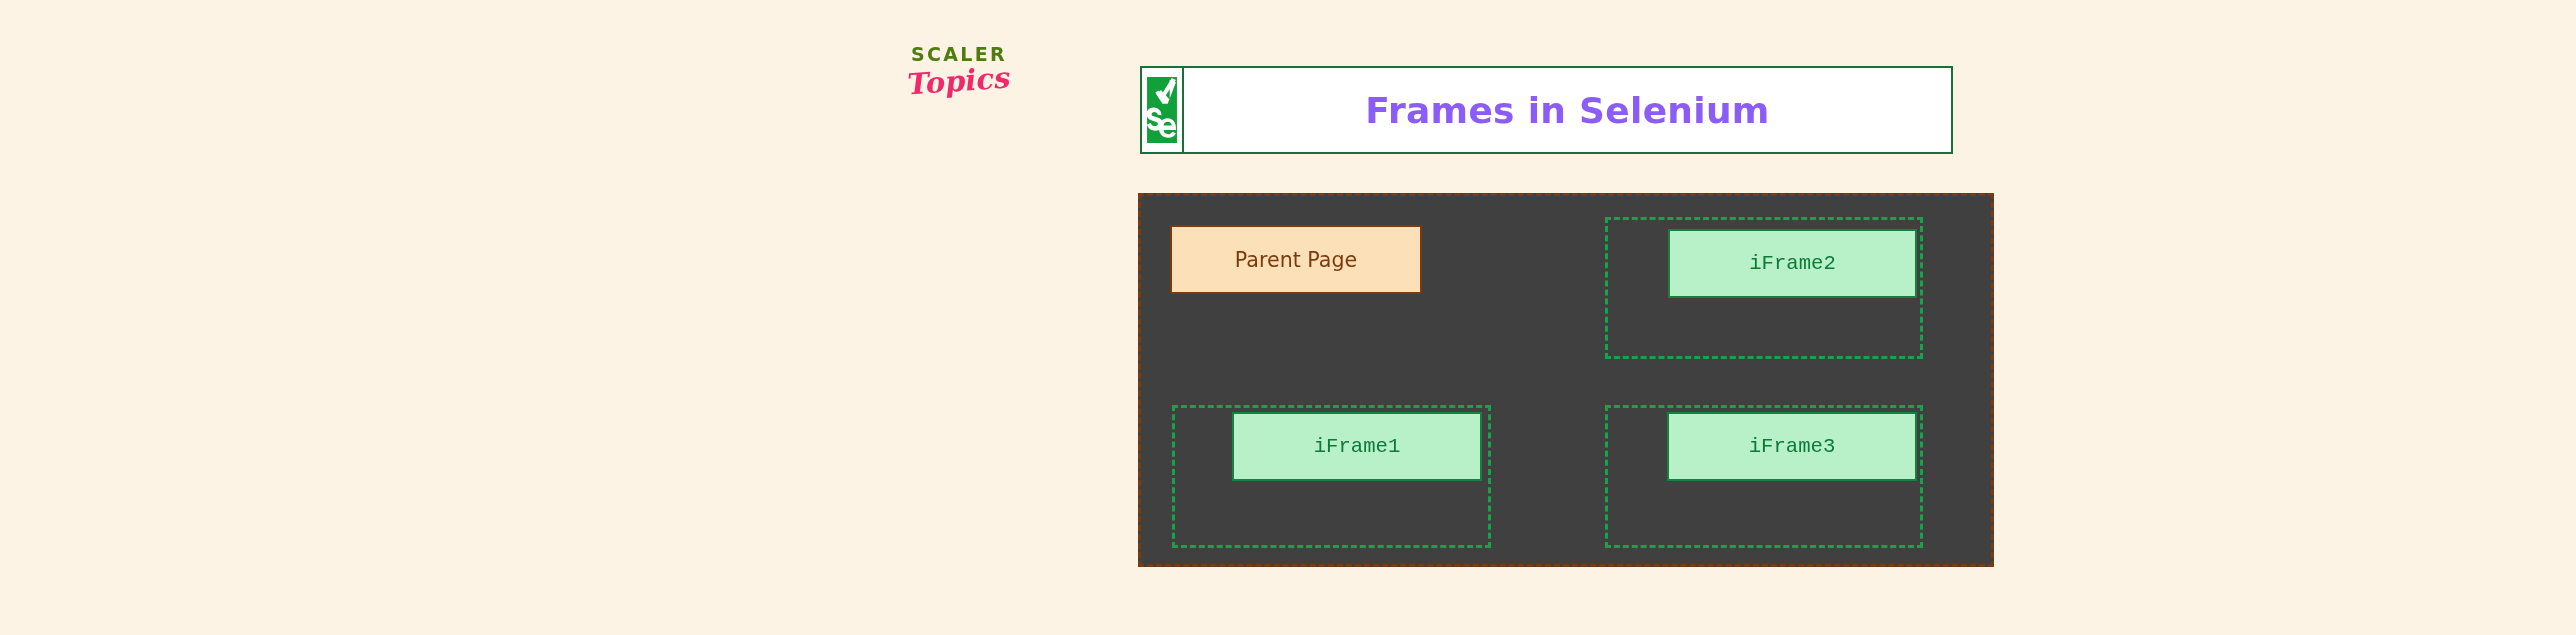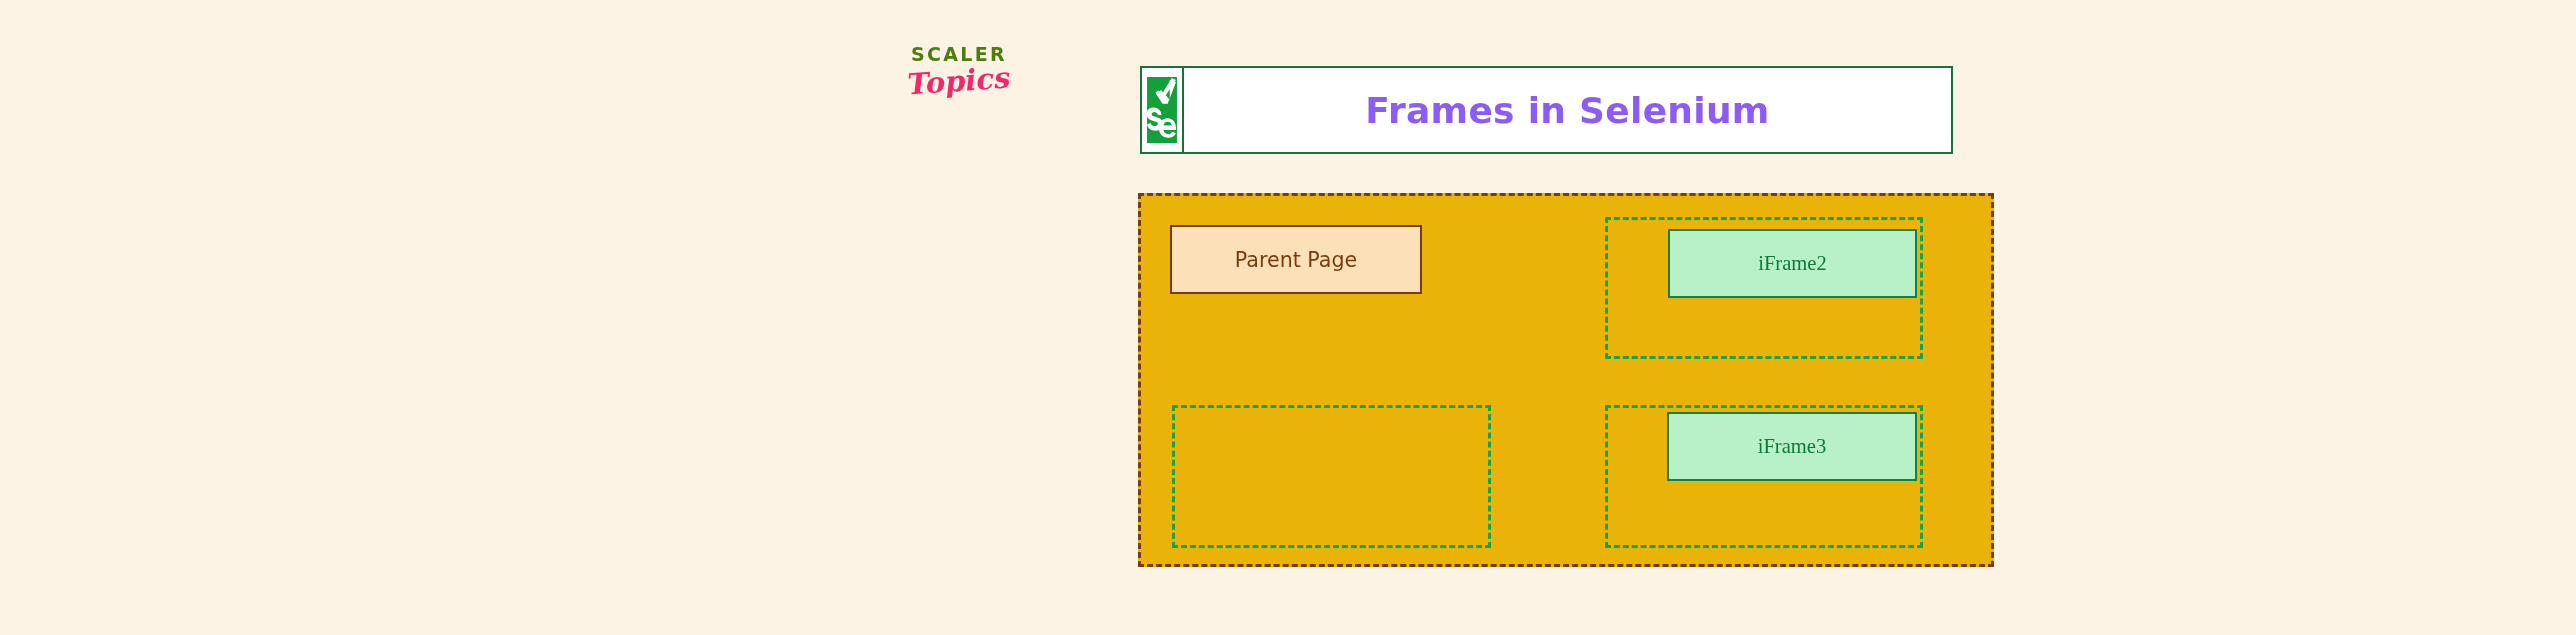--- a/index.html
+++ b/index.html
@@ -84,21 +84,21 @@
   }
 
   
   #diagram-outer {
     position: absolute;
     left: 1138px;
     top: 193px;
     width: 856px;
     height: 374px;
     box-sizing: border-box;
-    background: #eab308;
+    background: #404040;
     border: 3.1px dashed #7a3b10;
   }
 
   .node-box {
     position: absolute;
     box-sizing: border-box;
     display: flex;
     align-items: center;
     justify-content: center;
     font-family: "DejaVu Sans", sans-serif;
@@ -125,21 +125,21 @@
 
   .frame-box {
     position: absolute;
     box-sizing: border-box;
     background: #b8f0c8;
     border: 2.6px solid #14813f;
     color: #0d7a38;
     display: flex;
     align-items: center;
     justify-content: center;
-    font-family: Liberation Serif, serif;
+    font-family: Liberation Mono, monospace;
     font-size: 20.6px;
     white-space: nowrap;
   }
 
   
   #iframe2-region { left: 464px; top: 21px;  width: 318px; height: 142px; }
   #iframe2-box    { left: 527px; top: 33px; width: 249px; height: 69px; }
 
   
   #iframe1-region { left: 31px;  top: 209px; width: 319px; height: 143px; }
@@ -176,18 +176,19 @@
 </div>
 
 <div id="diagram-outer">
 
   <div class="node-box" id="parent-page-box">Parent Page</div>
 
   <div class="frame-region" id="iframe2-region"></div>
   <div class="frame-box" id="iframe2-box">iFrame2</div>
 
   <div class="frame-region" id="iframe1-region"></div>
+  <div class="frame-box" id="iframe1-box">iFrame1</div>
 
   <div class="frame-region" id="iframe3-region"></div>
   <div class="frame-box" id="iframe3-box">iFrame3</div>
 
 </div>
 
 
 </body></html>

